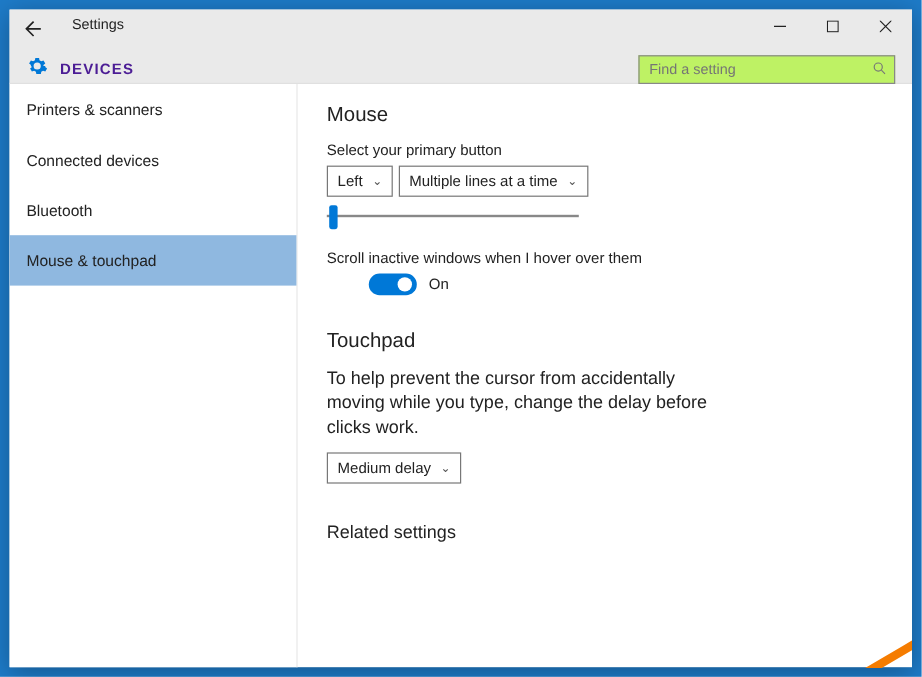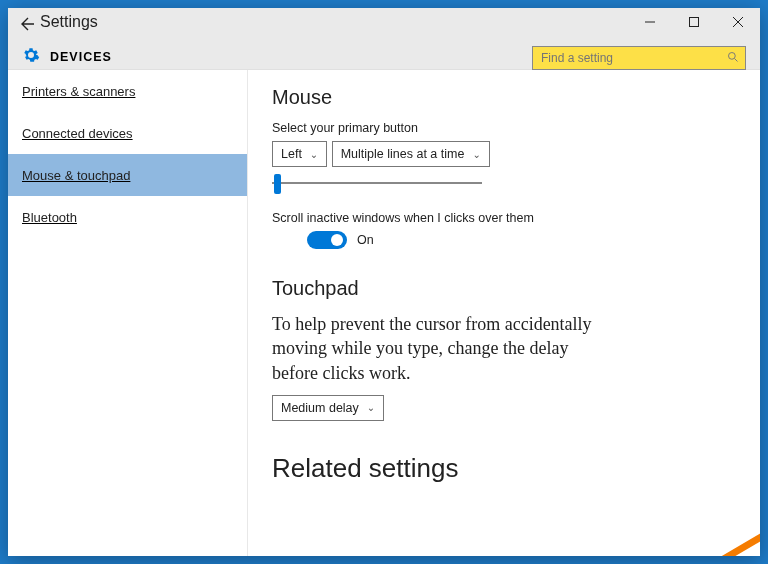--- a/index.html
+++ b/index.html
@@ -13,71 +13,71 @@
   .titlebar {
     height:62px; background:#eaeaea; position:relative;
     border-bottom:1px solid #e0e0e0;
   }
   .titlebar .back {
     position:absolute; left:10px; top:6px; width:20px; height:20px;
     display:flex; align-items:center; justify-content:center;
     font-size:16px; color:#222; cursor:pointer;
   }
   .titlebar .title {
-    position:absolute; left:32px; top:5px; font-size:16px; color:#222;
+    position:absolute; left:52px; top:5px; font-size:12px; color:#222;
   }
   .syscontrols {
     position:absolute; right:0; top:0; display:flex;
   }
   .sysbtn {
     width:44px; height:28px; display:flex; align-items:center; justify-content:center;
     font-size:11px; color:#222; cursor:pointer;
   }
   .devices-row {
     position:absolute; left:14px; top:38px; display:flex; align-items:center; gap:10px;
   }
   .gear { color:#0078d7; }
-  .devices-label { font-size:12.5px; font-weight:600; letter-spacing:1px; color:#000000;}
+  .devices-label { font-size:12.5px; font-weight:600; letter-spacing:1px; color:#4c1d95;}
   .searchbox {
     position:absolute; right:14px; top:38px; width:214px; height:24px;
-    border:1px solid #888; background:#fde047; display:flex; align-items:center;
+    border:1px solid #888; background:#bef264; display:flex; align-items:center;
     padding:0 6px;
   }
   .searchbox input {
     border:none; outline:none; flex:1; font-size:12px; color:#666; background:transparent;
   }
   .searchbox .sicon { color:#555; font-size:12px; }
   .body { flex:1; display:flex; min-height:0; }
-  .sidebar { width:240px; background:#fff; border-right:1px solid #e8e8e8;text-decoration:underline; }
+  .sidebar { width:240px; background:#fff; border-right:1px solid #e8e8e8; }
   .side-item {
     height:42px; display:flex; align-items:center; padding-left:14px;
     font-size:13px; color:#222; cursor:pointer;
   }
   .side-item.active { background:#8fb8e0; }
   .content { flex:1; overflow:auto; padding:16px 28px 20px 24px; color:#222; position:relative;}
-  .content h2 { font-weight:400; font-size:20px; margin:0 0 12px 0; }
+  .content h2 { font-weight:400; font-size:17px; margin:0 0 12px 0; }
   .content .lbl { font-size:12.5px; margin-top:10px; margin-bottom:6px; }
   .select {
     border:1.5px solid #777; display:inline-flex; align-items:center;
     height:26px; padding:0 8px; font-size:12.5px; gap:8px; cursor:pointer;
     background:#fff;
   }
   .chev { font-size:10px; color:#555; }
   .slider-wrap { width:210px; height:24px; position:relative; margin-top:4px;}
   .slider-track { position:absolute; left:0; right:0; top:11px; height:2px; background:#888;}
   .slider-thumb { position:absolute; top:3px; width:7px; height:20px; background:#0078d7; border-radius:2px; left:2px;}
   .toggle-row { display:flex; align-items:center; gap:10px; margin-top:6px;padding-left:35px;}
   .toggle {
     width:40px; height:18px; background:#0078d7; border-radius:9px; position:relative; cursor:pointer;
   }
   .toggle .knob {
     position:absolute; left:24px; top:3px; width:12px; height:12px; background:#fff; border-radius:50%;
   }
   .toggle-label { font-size:12.5px; }
-  .para { font-size:18px; max-width:320px; line-height:1.35;font-family:Liberation Serif, serif; }
+  .para { font-size:15px; max-width:320px; line-height:1.35; }
   .arrow {
     position:absolute; left:420px; top:410px; pointer-events:none;
   }
 </style>
 </head>
 <body>
 
 <div class="window">
   <div class="titlebar">
     <div class="back">
@@ -123,25 +123,25 @@
   </div>
 
   <div class="body">
     <div class="sidebar">
       <div class="side-item">
           <span>Printers &amp; scanners</span>
         </div>
       <div class="side-item">
           <span>Connected devices</span>
         </div>
+      <div class="side-item">
+          <span>Bluetooth</span>
+        </div>
       <div class="side-item active">
           <span>Mouse &amp; touchpad</span>
-        </div>
-      <div class="side-item">
-          <span>Bluetooth</span>
         </div>
     </div>
 
     <div class="content">
       <h2>Mouse</h2>
 
       <div class="lbl">Select your primary button</div>
       <div class="select">
         <span>Left</span>
         <span class="chev">⌄</span>
@@ -150,36 +150,36 @@
       <div class="select">
         <span>Multiple lines at a time</span>
         <span class="chev">⌄</span>
       </div>
 
       <div class="slider-wrap">
         <div class="slider-track"></div>
         <div class="slider-thumb"></div>
       </div>
 
-      <div class="lbl" style="margin-top:16px">Scroll inactive windows when I clicks over them</div>
+      <div class="lbl" style="margin-top:16px">Scroll inactive windows when I hover over them</div>
       <div class="toggle-row">
         <div class="toggle">
           <div class="knob"></div>
         </div>
         <span class="toggle-label">On</span>
       </div>
 
       <h2 style="margin-top:28px">Touchpad</h2>
       <div class="para">To help prevent the cursor from accidentally moving while you type, change the delay before clicks work.</div>
       <div class="select" style="margin-top:10px">
         <span>Medium delay</span>
         <span class="chev">⌄</span>
       </div>
 
-      <h2 style="margin-top:32px;font-size:26px">Related settings</h2>
+      <h2 style="margin-top:32px;font-size:15px">Related settings</h2>
       
 
       <svg class="arrow" width="180" height="120">
         <defs>
           <marker id="ah" markerWidth="12" markerHeight="12" refX="2" refY="6" orient="auto">
             <path d="M12 0 L0 6 L12 12 Z" fill="#f57c00"></path>
           </marker>
         </defs>
         <path d="M170 10 Q 90 60 12 104" stroke="#f57c00" stroke-width="7" fill="none" marker-end="url(#ah)"></path>
       </svg>

